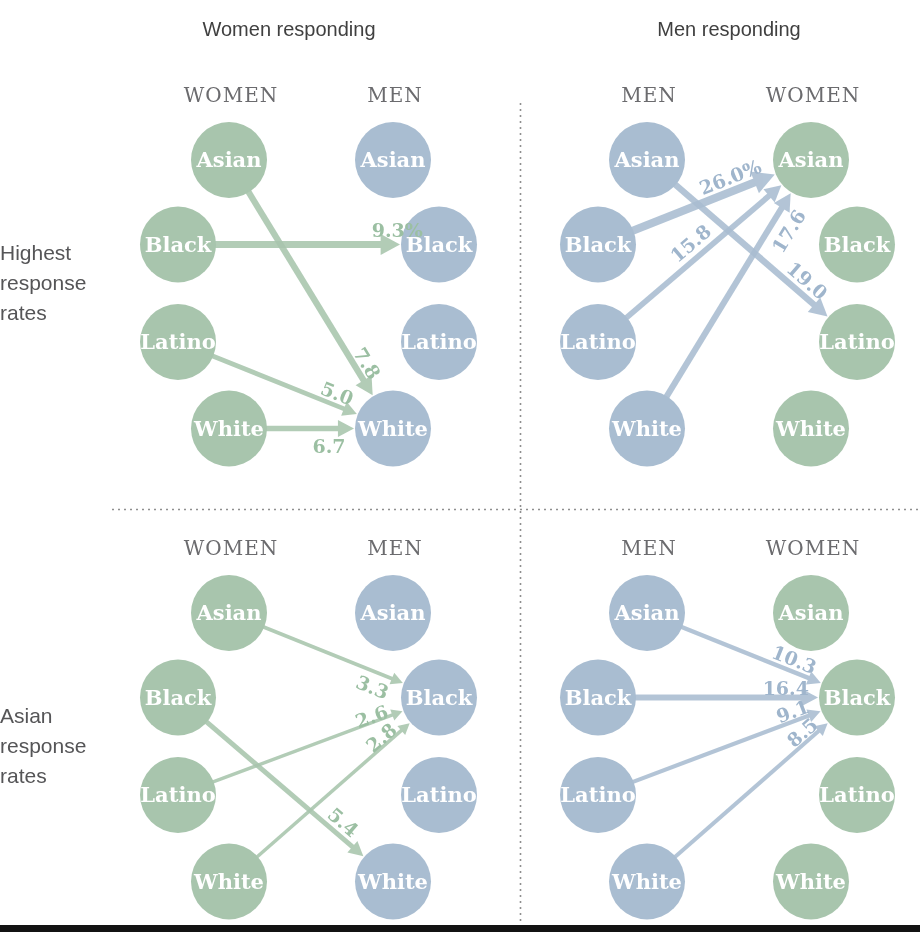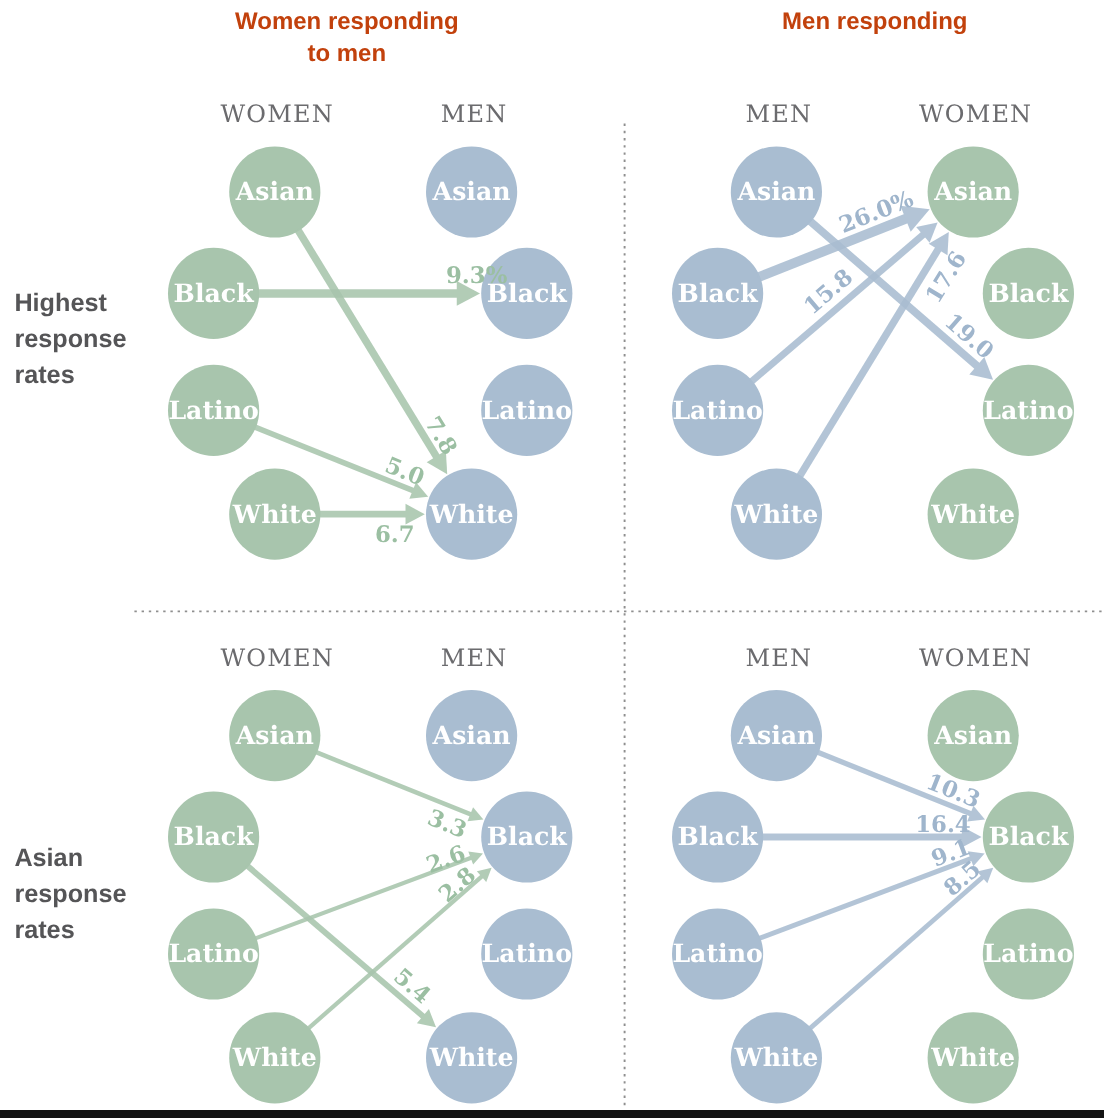--- a/index.html
+++ b/index.html
@@ -2,29 +2,29 @@
 <html><head>
 <meta charset="utf-8">
 <style>
   html,body{margin:0;padding:0;background:#ffffff;}
   .fig{
     position:relative;width:920px;height:932px;background:#ffffff;overflow:hidden;
     font-family:"Liberation Sans",sans-serif;
   }
   #diagram{position:absolute;left:0;top:0;}
   .panel-title{
-    position:absolute;top:5px;width:320px;text-align:center;
-    font-size:20px;font-weight:bold;color:#c2410c;line-height:27px;
+    position:absolute;top:16px;width:320px;text-align:center;
+    font-size:20px;font-weight:normal;color:#404040;line-height:27px;
   }
   .panel-title span{display:block;}
   .title-left{left:129px;}
   .title-right{left:569px;}
   .row-label{
-    position:absolute;left:12px;width:130px;
-    font-size:21px;font-weight:bold;color:#555557;line-height:30px;
+    position:absolute;left:0;width:130px;
+    font-size:21px;font-weight:normal;color:#555557;line-height:30px;
   }
   .row-label span{display:block;}
   .row-label-top{top:238px;}
   .row-label-bottom{top:701px;}
   .bottom-bar{
     position:absolute;left:0;top:925px;width:920px;height:7px;background:#131313;
   }
   svg text{user-select:none;}
 </style>
 </head>
@@ -192,21 +192,20 @@
         <g opacity="0.88">
           <line x1="674.0767803566264" y1="857.7755829256225" x2="819.247258821789" y2="730.5785922704324" stroke="#a9bdd1" stroke-width="3.9974999999999996"></line>
           <polygon points="827.6668212803214,723.2014518305755 814.2136101402134,726.3510911508469 822.7766419279965,736.1241165608168" fill="#a9bdd1"></polygon>
         </g>
         <text x="802.1098841460063" y="732.2986721231592" text-anchor="middle" fill="#9fb5cc" font-family="&quot;DejaVu Serif&quot;,serif" font-size="19px" font-weight="bold" transform="rotate(-41.2 802.1 732.3)" dominant-baseline="central">8.5</text>
       </g>
     </svg>
 
   <div class="panel-title title-left">
     <span>Women responding</span>
-    <span>to men</span>
   </div>
 
   <div class="panel-title title-right">
     <span>Men responding</span>
   </div>
 
   <div class="row-label row-label-top">
     <span>Highest</span>
     <span>response</span>
     <span>rates</span>

